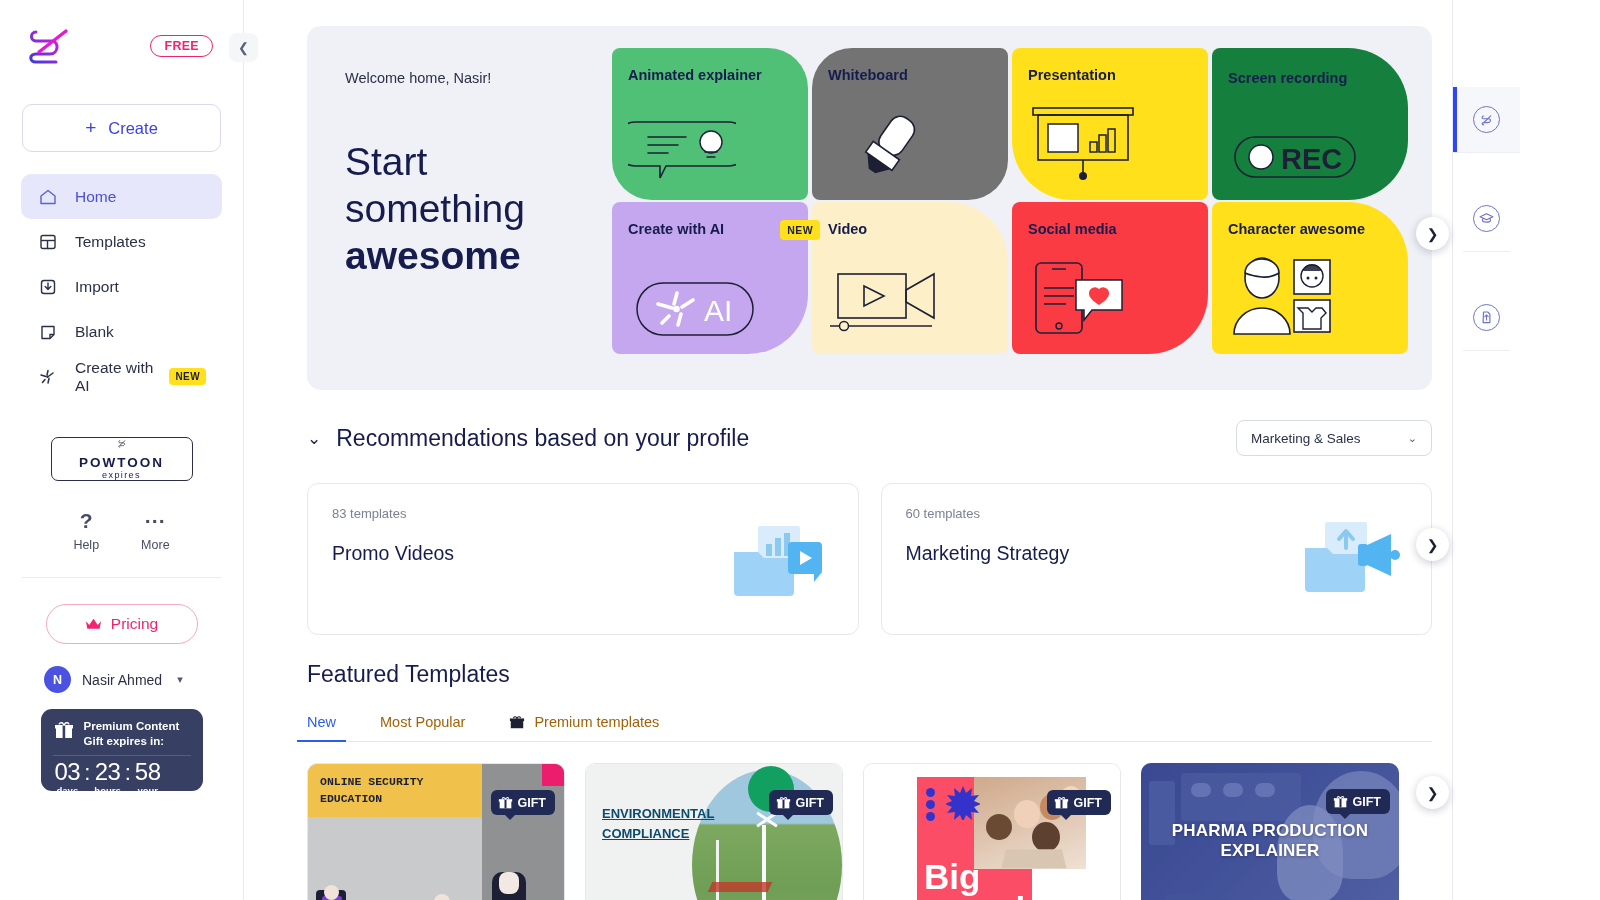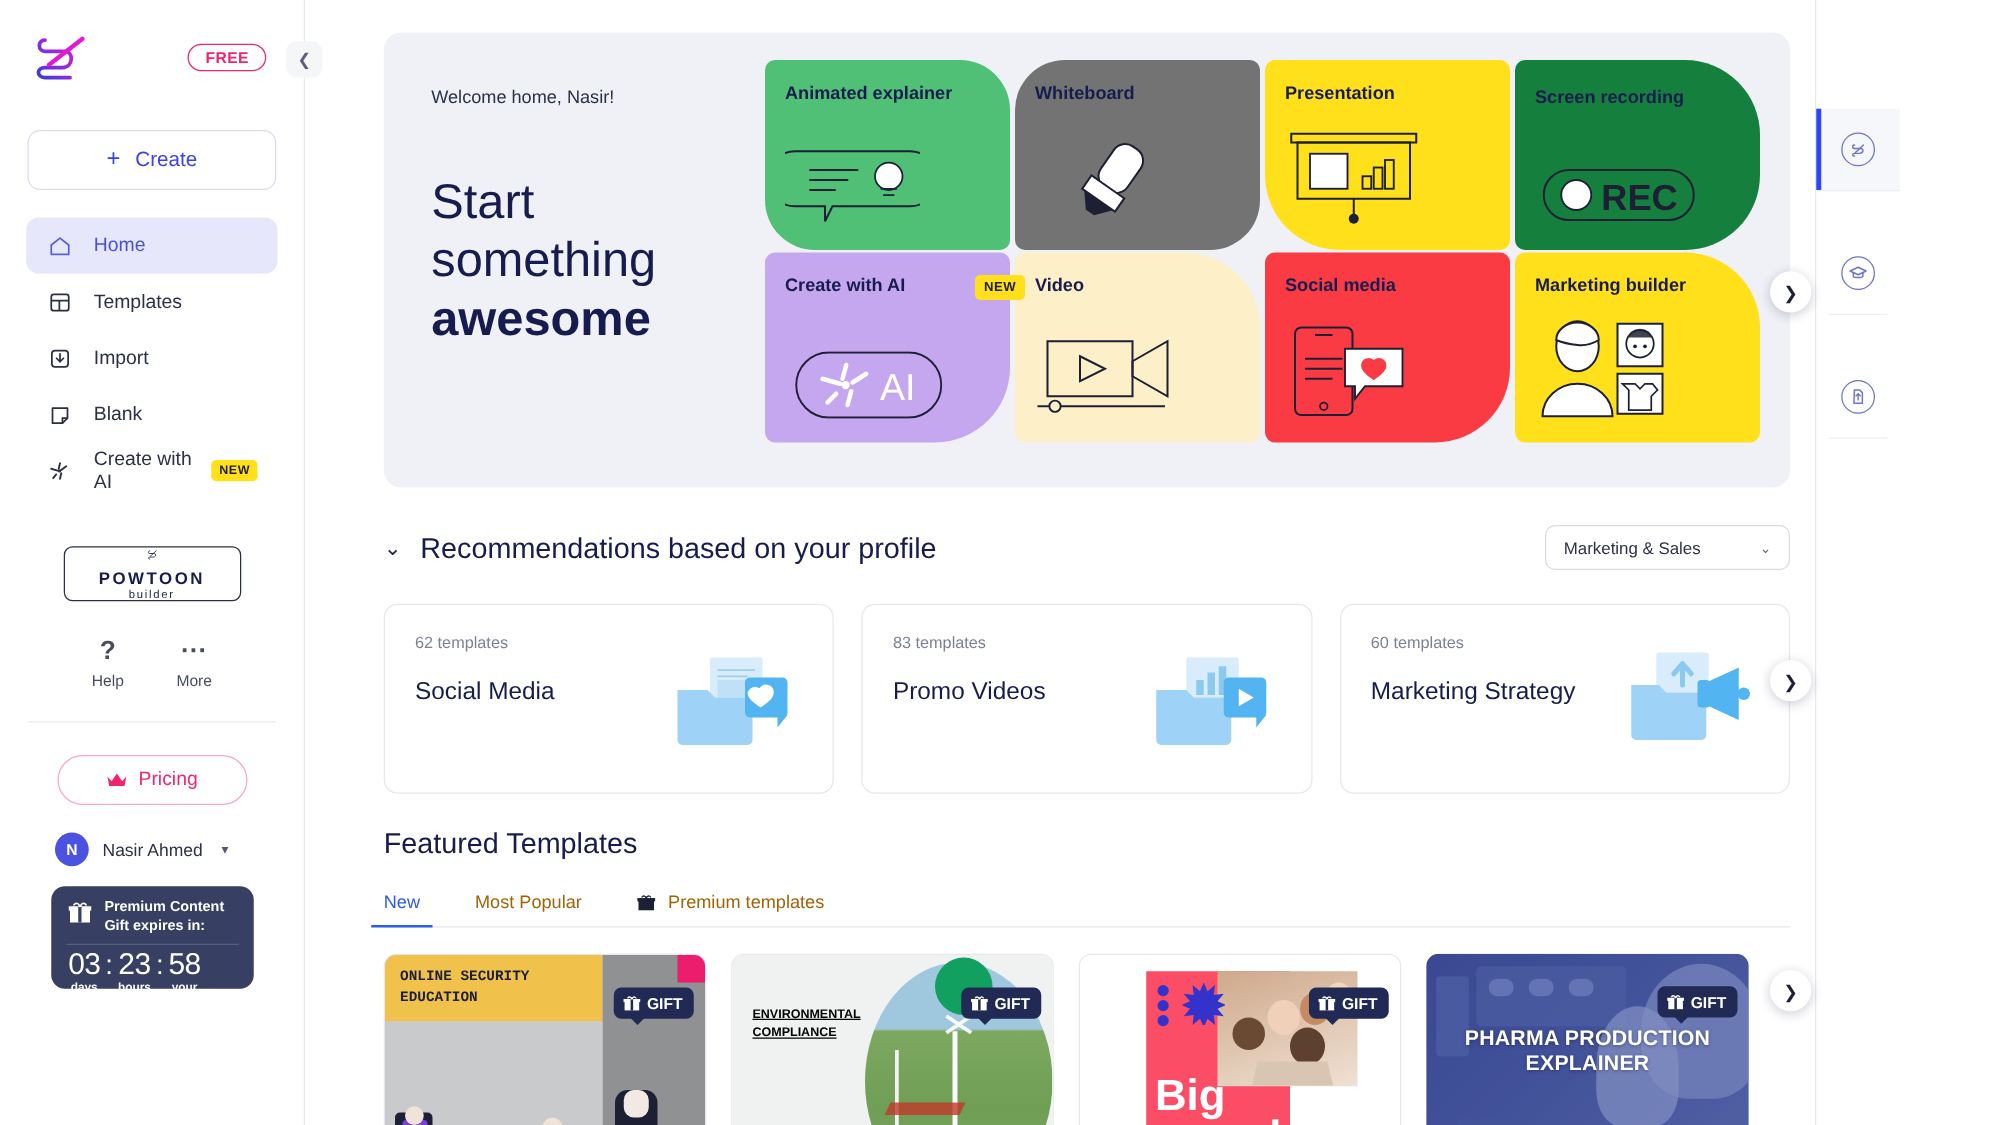--- a/index.html
+++ b/index.html
@@ -289,21 +289,21 @@
       </div>
     </nav>
 
     <div class="academy">
       <svg width="22" height="22" viewBox="0 0 24 24">
         <path d="M7 6 C3.5 6 3.5 11 7 11 L15 11 C19 11 19 17.5 13.5 17.5 L7 17.5 C3.5 17.5 3.5 21 7 21" fill="none" stroke="#1d2035" stroke-width="1.5" stroke-linecap="round"></path>
         <path d="M8 16 L19 6" fill="none" stroke="#1d2035" stroke-width="1.5" stroke-linecap="round"></path>
       </svg>
       <div class="academy-txt">
         <div class="a1">POWTOON</div>
-        <div class="a2">builder</div>
+        <div class="a2">expires</div>
       </div>
     </div>
 
     <div class="helper-row">
       <div class="helper">
         <span class="g">?</span>
         <span class="t">Help</span>
       </div>
       <div class="helper">
         <span class="g">···</span>
@@ -479,21 +479,21 @@
                     <line x1="16" y1="44" x2="38" y2="44"></line>
                   </g>
                 <circle cx="31" cy="66" r="3" fill="none" stroke="#1d2035" stroke-width="1.4"></circle>
                 <path d="M48 20 h46 v30 H64 l-8 10 v-10 h-8 Z" fill="#fff" stroke="#1d2035" stroke-width="1.5"></path>
                 <path d="M71 30 a6 6 0 0 1 10 5 c0 5 -10 11 -10 11 s-10 -6 -10 -11 a6 6 0 0 1 10 -5 Z" fill="#fb3b44" transform="translate(0,-1)"></path>
               </svg>
             </div>
           </div>
 
           <div class="card r-f" style="background:#FFE01B">
-            <div class="ttl">Marketing builder</div>
+            <div class="ttl">Character awesome</div>
             <div class="art">
               <svg width="120" height="80" viewBox="0 0 120 80">
                 <ellipse cx="34" cy="22" rx="17" ry="20" fill="#fff" stroke="#1d2035" stroke-width="1.6"></ellipse>
                 <path d="M17 17 a17 14 0 0 1 34 0 q-8 5 -17 4 q-10 -1 -17 -4 Z" fill="#fff" stroke="#1d2035" stroke-width="1.6"></path>
                 <path d="M6 78 a28 26 0 0 1 56 0 Z" fill="#fff" stroke="#1d2035" stroke-width="1.6"></path>
                 <rect x="66" y="4" width="36" height="34" fill="#fff" stroke="#1d2035" stroke-width="1.6"></rect>
                 <circle cx="84" cy="20" r="11" fill="none" stroke="#1d2035" stroke-width="1.4"></circle>
                 <path d="M75 15 a9 7 0 0 1 18 0 Z" fill="#1d2035" opacity=".85"></path>
                 <circle cx="80" cy="22" r="1.5" fill="#1d2035"></circle>
                   <circle cx="88" cy="22" r="1.5" fill="#1d2035"></circle>
@@ -514,38 +514,20 @@
       <div class="reco-head">
         <span class="chev-big">⌄</span>
         <span class="sec-title">Recommendations based on your profile</span>
         <div class="dropdown">
           <span>Marketing &amp; Sales</span>
           <span class="dc">⌄</span>
         </div>
       </div>
 
       <div class="reco-cards">
-        <div class="reco-card">
-          <div class="reco-count">62 templates</div>
-          <div class="reco-name">Social Media</div>
-          <div class="reco-art">
-            <svg width="98" height="78" viewBox="0 0 98 78">
-              <rect x="28" y="2" width="42" height="32" rx="2" fill="#d9ecfb"></rect>
-              <g stroke="#9fcef0" stroke-width="1.4">
-                  <line x1="34" y1="12" x2="64" y2="12"></line>
-                  <line x1="34" y1="17" x2="58" y2="17"></line>
-                </g>
-              <rect x="34" y="20" width="30" height="14" fill="#bfe0f7"></rect>
-              <path d="M2 28 h24 l6 6 h26 a4 4 0 0 1 4 4 v30 a4 4 0 0 1 -4 4 H6 a4 4 0 0 1 -4 -4 Z" fill="#9ed3f7"></path>
-              <rect x="56" y="18" width="34" height="32" rx="4" fill="#52b4f0"></rect>
-              <path d="M90 48 l-8 10 v-10 Z" fill="#52b4f0"></path>
-              <path d="M66 28 a6.5 6.5 0 0 1 12 4 c0 6 -11 12 -11 12 s-11 -6 -11 -12 a6.5 6.5 0 0 1 10 -4 Z" fill="#fff" transform="translate(2,0) scale(.95) translate(3,0)"></path>
-            </svg>
-          </div>
-        </div>
 
         <div class="reco-card">
           <div class="reco-count">83 templates</div>
           <div class="reco-name">Promo Videos</div>
           <div class="reco-art">
             <svg width="98" height="78" viewBox="0 0 98 78">
               <rect x="26" y="2" width="42" height="32" rx="2" fill="#d9ecfb"></rect>
               <g fill="#8cc9ee">
                   <rect x="34" y="20" width="6" height="12"></rect>
                   <rect x="43" y="14" width="6" height="18"></rect>
@@ -636,21 +618,21 @@
           <div style="position:absolute;inset:0;background:#f0f1f1;overflow:hidden">
             <div style="position:absolute;right:0;top:6px;width:150px;height:190px;border-radius:50%;overflow:hidden;background:linear-gradient(180deg,#9fc7dd 0%,#9fc7dd 28%,#7da85f 29%,#6f9e55 62%,#8aa86a 100%)">
               <div style="position:absolute;left:24px;top:70px;width:3px;height:110px;background:#f2f2f2"></div>
               <div style="position:absolute;left:70px;top:55px;width:4px;height:130px;background:#fafafa"></div>
               <div style="position:absolute;left:63px;top:48px;width:24px;height:3px;background:#fafafa;transform:rotate(34deg)"></div>
               <div style="position:absolute;left:63px;top:48px;width:24px;height:3px;background:#fafafa;transform:rotate(-34deg)"></div>
               <div style="position:absolute;left:18px;top:112px;width:60px;height:10px;background:#c0392b;opacity:.8;transform:skewX(-25deg)"></div>
             </div>
             <div style="position:absolute;right:48px;top:2px;width:46px;height:46px;border-radius:50%;background:#11a05f"></div>
 
-            <div style="position:absolute;left:16px;top:40px;color:#000000;font-size:10px;font-weight:700;line-height:1.5;text-decoration:underline">
+            <div style="position:absolute;left:16px;top:40px;color:#0c4a6e;font-size:13px;font-weight:700;line-height:1.5;text-decoration:underline">
               <div>ENVIRONMENTAL</div>
               <div>COMPLIANCE</div>
             </div>
           </div>
           <div class="gift">
             <svg width="15" height="15" viewBox="0 0 18 18">
               <rect x="2" y="7" width="14" height="9" fill="#fff"></rect>
                 <rect x="1" y="5" width="16" height="3" fill="#fff"></rect>
               <rect x="7.8" y="5" width="2.4" height="11" fill="#202a54"></rect>
               <path d="M5 4.5 a1.6 1.6 0 1 1 3.6 1 M13 4.5 a1.6 1.6 0 1 0 -3.6 1" fill="none" stroke="#fff" stroke-width="1.3"></path>

